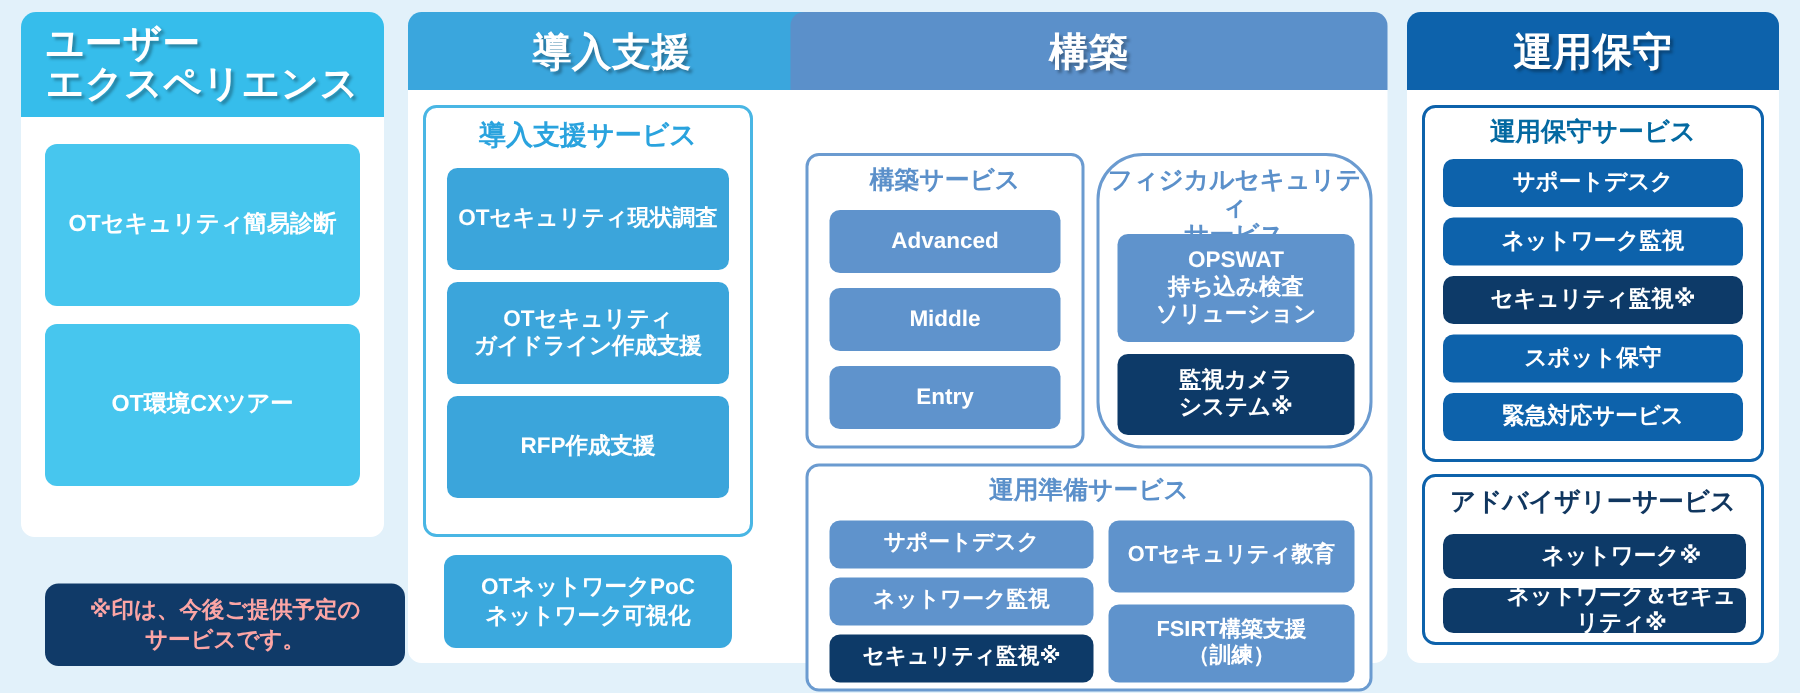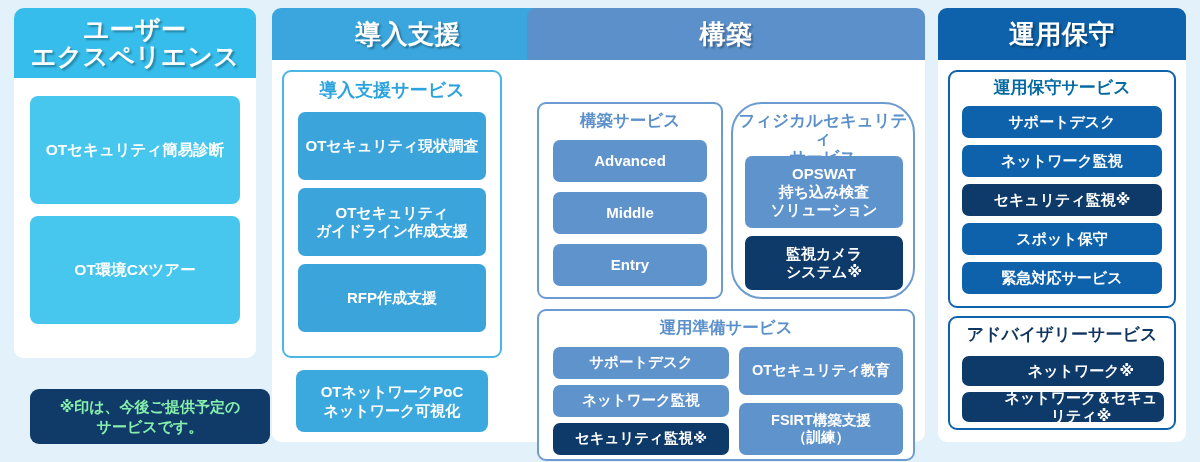--- a/index.html
+++ b/index.html
@@ -20,21 +20,20 @@
 
   .col-header {
     position: absolute; left: 0; right: 0; top: 8px;
     height: 52px;
     border-radius: 9px 9px 0 0;
     display: flex; align-items: center; justify-content: center;
     color: #ffffff;
     font-weight: bold;
     font-size: 26px;
     line-height: 1.08;
-    text-align: center;
     letter-spacing: 0.5px;
     text-shadow: 2px 2px 2px rgba(0,0,0,0.30);
     white-space: pre-line;
     z-index: 3;
   }
   .col-header.two-line { height: 68px; font-size: 25px; }
 
   .col-body {
     position: absolute; left: 0; right: 0;
     background: #ffffff;
@@ -79,21 +78,21 @@
     border-radius: 8px;
   }
   #c1-chip0 { top: 18px; height: 108px; }
   #c1-chip1 { top: 138px; height: 108px; }
 
   #note-box {
     position: absolute;
     left: 16px; top: 389px; width: 240px; height: 55px;
     background: #103a68;
     border-radius: 9px;
-    color: #86efac;
+    color: #fca5a5;
     font-weight: bold;
     font-size: 15px;
     line-height: 1.3;
     display: flex; align-items: center; justify-content: center;
     text-align: center;
     white-space: pre-line;
   }
 
   
   #col2 { left: 272px; width: 272px; }

